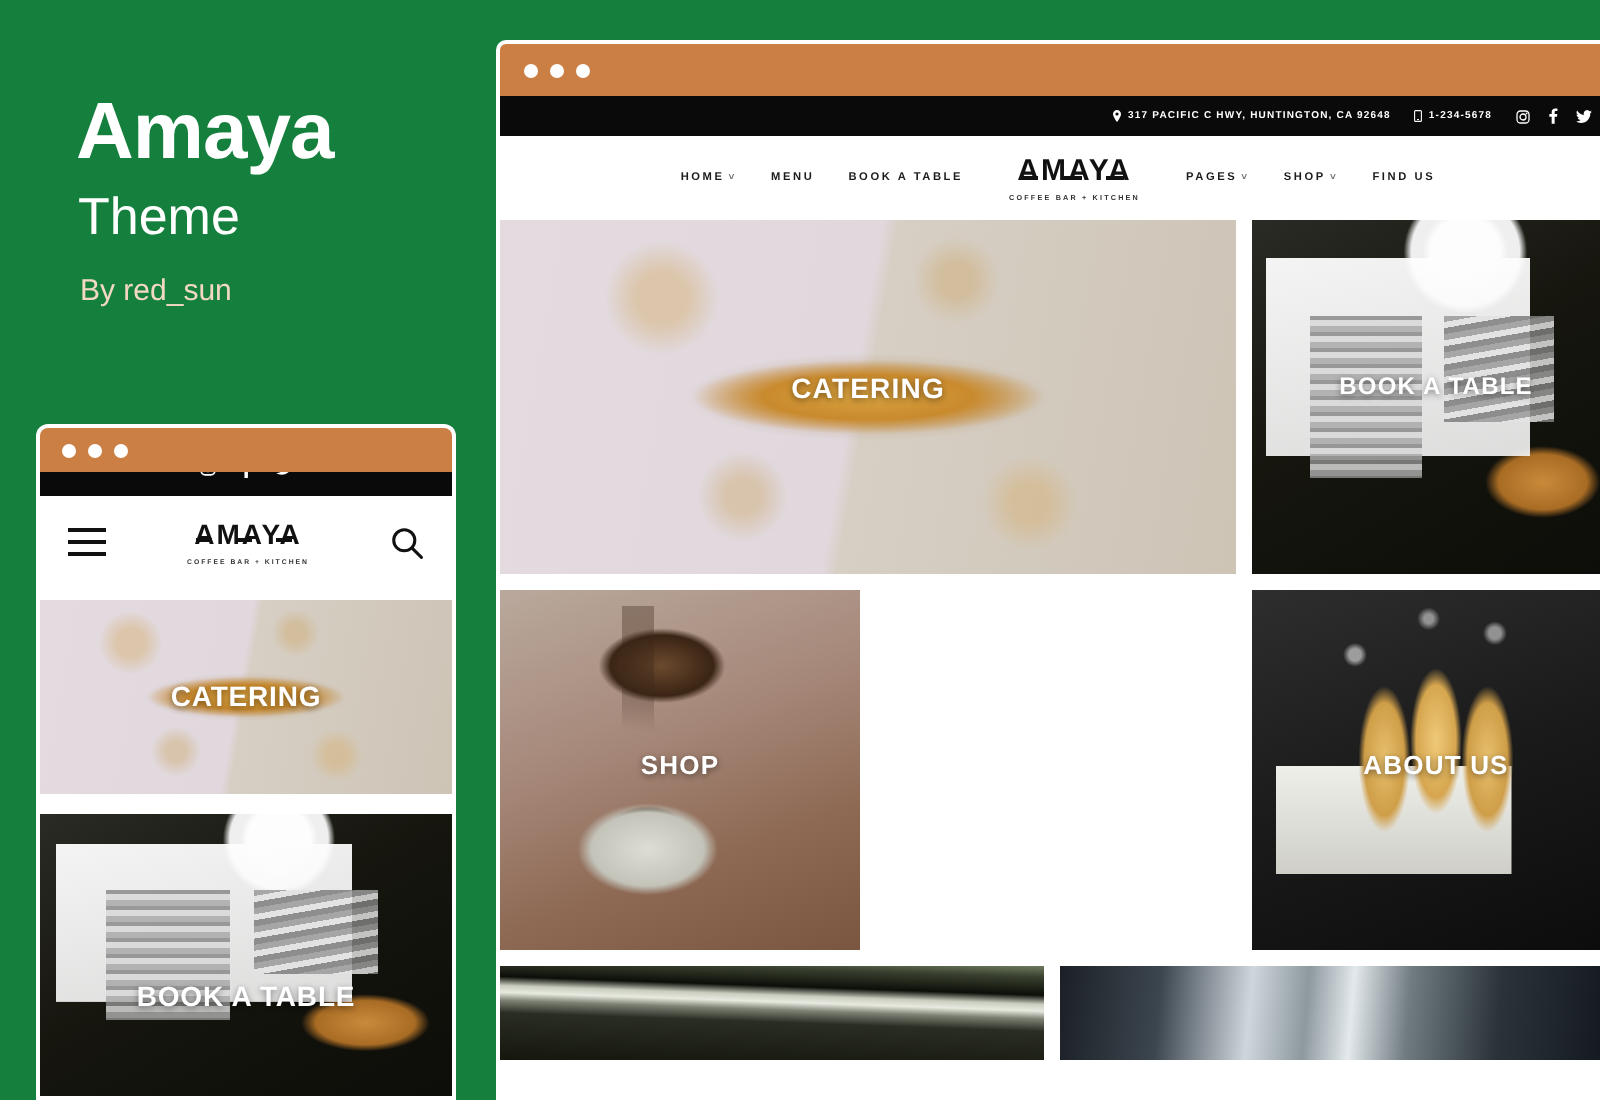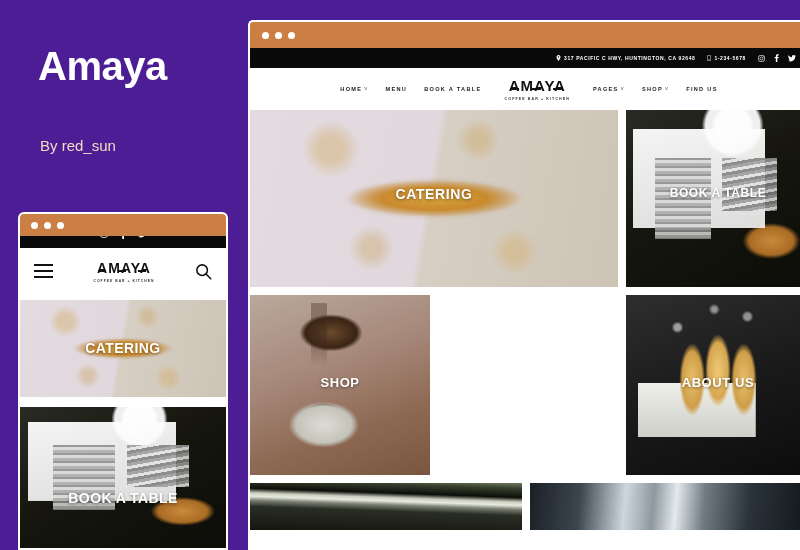--- a/index.html
+++ b/index.html
@@ -5,21 +5,21 @@
   * { box-sizing: border-box; margin: 0; padding: 0; }
   html, body {
     width: 800px; height: 550px;
     overflow: hidden;
     font-family: "Liberation Sans", sans-serif;
     background: #bd5a0c;
   }
   #stage {
     position: relative;
     width: 800px; height: 550px;
-    background: #4c1d95;
+    background: #15803d;
     overflow: hidden;
   }
 
   
   #promo {
     position: absolute;
     left: 0; top: 0;
     width: 248px; height: 550px;
   }
   #promo-title {
@@ -284,20 +284,21 @@
     text-shadow: 0 1px 3px rgba(0,0,0,.45);
   }
 </style>
 </head>
 <body>
 
 <div id="stage">
 
   <div id="promo">
     <div id="promo-title">Amaya</div>
+    <div id="promo-subtitle">Theme</div>
     <div id="promo-author">By red_sun</div>
   </div>
 
   <div id="desktop-win" class="win">
 
     <div class="win-chrome">
       <div class="dots">
         <span class="dot"></span>
         <span class="dot"></span>
         <span class="dot"></span>

